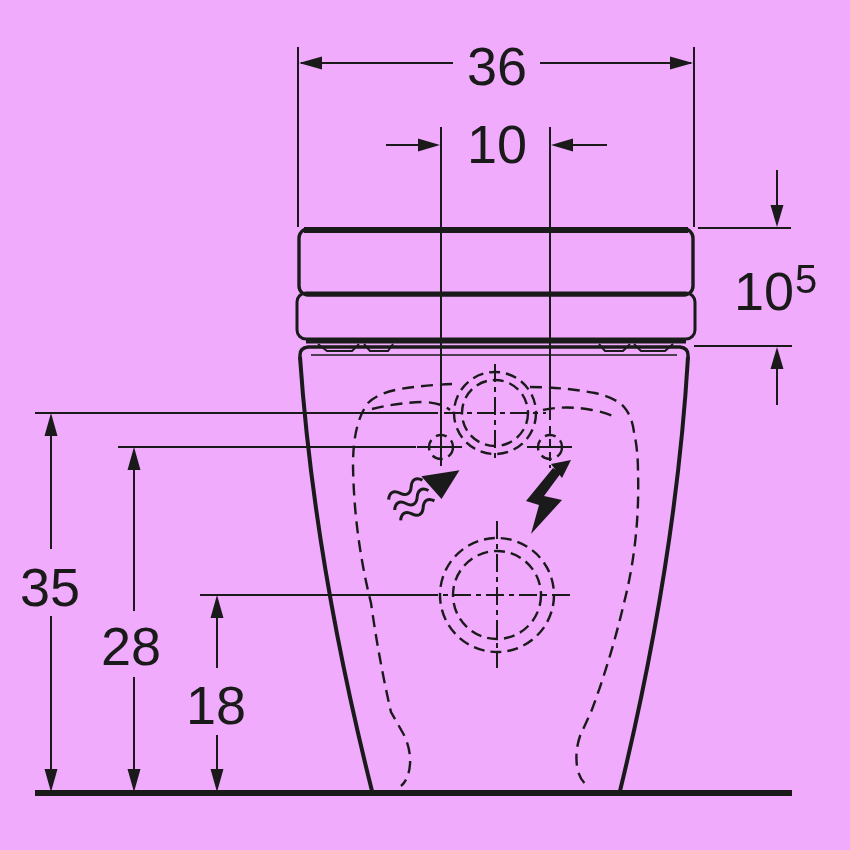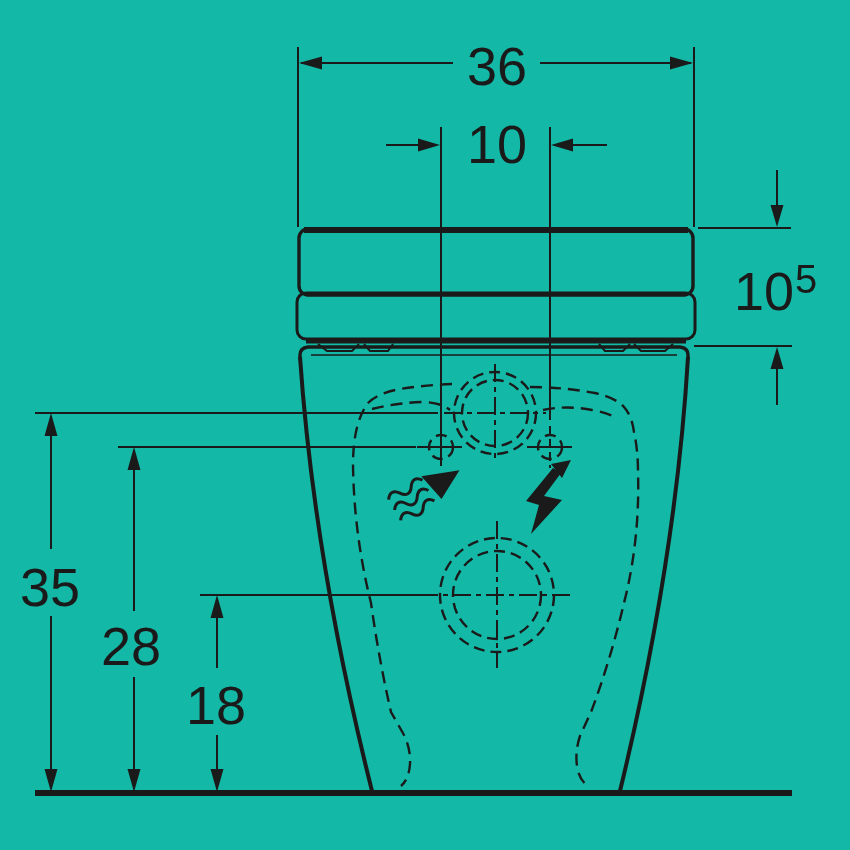--- a/index.html
+++ b/index.html
@@ -4,21 +4,21 @@
 <style>
   html, body {
     margin: 0;
     padding: 0;
     background: #ffffff;
   }
   .stage {
     width: 850px;
     height: 850px;
     position: relative;
-    background: #14b8a6;
+    background: #f0abfc;
     overflow: hidden;
   }
   svg { display: block; }
   .dim-text {
     font-family: "Liberation Sans", "DejaVu Sans", sans-serif;
     font-size: 54px;
     fill: #1a1a1a;
   }
   .dim-text-sup {
     font-family: "Liberation Sans", "DejaVu Sans", sans-serif;

